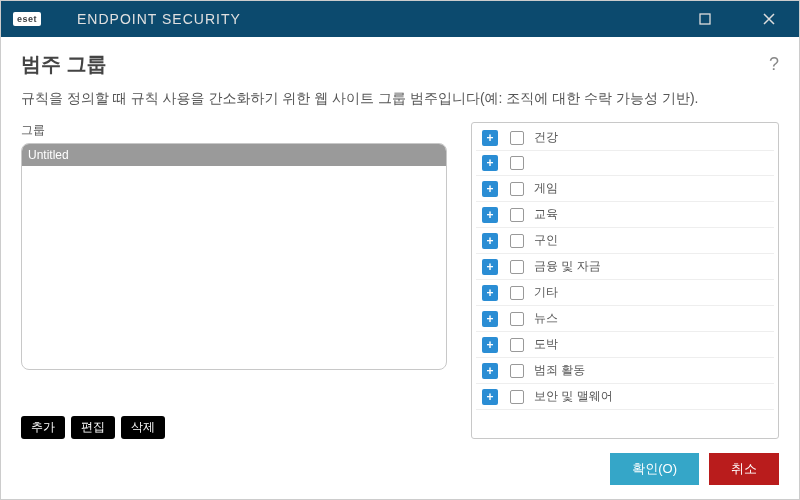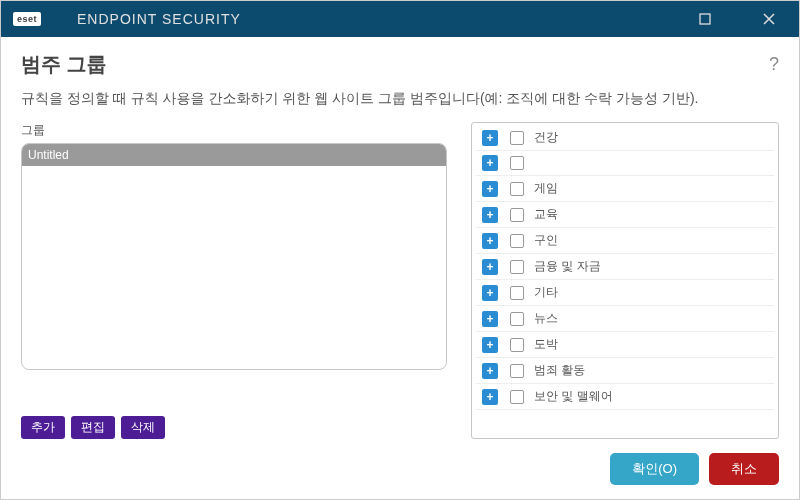--- a/index.html
+++ b/index.html
@@ -14,31 +14,31 @@
 .header-row { display: flex; align-items: center; }
 .page-title { font-size: 20px; color: #444; }
 .help-icon { color: #888; font-size: 18px; cursor: pointer; margin-left: auto; }
 .description { font-size: 14px; color: #555; margin-top: 12px; }
 .panes { display: flex; gap: 24px; margin-top: 14px; flex: 1; min-height: 0; }
 .left-pane { width: 426px; display: flex; flex-direction: column; }
 .pane-label { font-size: 12px; color: #555; margin-bottom: 4px; }
 .group-list { flex: 1; border: 1px solid #c8c8c8; border-radius: 8px; background: #fff; overflow: hidden; }
 .group-item { background: #9a9a9a; color: #fff; font-size: 12px; padding: 4px 6px; }
 .group-actions { display: flex; gap: 6px; margin-top: 6px; }
-.small-btn { background: #4c1d95; color: #fff; border: none; font-size: 12px; padding: 3px 10px; border-radius: 3px; cursor: pointer; margin-top: 40px; }
+.small-btn { background: #000000; color: #fff; border: none; font-size: 12px; padding: 3px 10px; border-radius: 3px; cursor: pointer; margin-top: 40px; }
 .right-pane { flex: 1; border: 1px solid #c8c8c8; border-radius: 3px; overflow: hidden; position: relative; }
 .category-scroll { position: absolute; inset: 0; overflow-y: scroll; padding: 2px 4px; }
 .category-scroll::-webkit-scrollbar { width: 10px; }
 .category-scroll::-webkit-scrollbar-thumb { background: #c8c8c8; border-radius: 5px; }
 .category-row { display: flex; align-items: center; padding: 4px 6px; border-bottom: 1px solid #eee; font-size: 12px; color: #555; }
 .expand-btn { width: 16px; height: 16px; background: #2a8dd4; color: #fff; display: flex; align-items: center; justify-content: center; font-size: 12px; font-weight: bold; border-radius: 2px; cursor: pointer; flex-shrink: 0; line-height: 1; }
 .checkbox { width: 14px; height: 14px; border: 1px solid #999; border-radius: 2px; margin: 0 10px 0 12px; cursor: pointer; flex-shrink: 0; }
 .category-label { flex: 1; }
 .footer { padding: 14px 20px; display: flex; justify-content: flex-end; gap: 10px; }
-.btn { font-size: 13px; padding: 7px 22px; border: none; border-radius: 5px; cursor: pointer; color: #fff; }
+.btn { font-size: 13px; padding: 7px 22px; border: none; border-radius: 0; cursor: pointer; color: #fff; }
 .btn-primary { background: #35a6c8; }
 .btn-secondary { background: #b91c1c; }
 </style>
 </head>
 <body>
 
 <div class="titlebar">
   <span class="brand-badge">eset</span>
   <span class="brand-text">ENDPOINT SECURITY</span>
   <div class="titlebar-spacer"></div>

